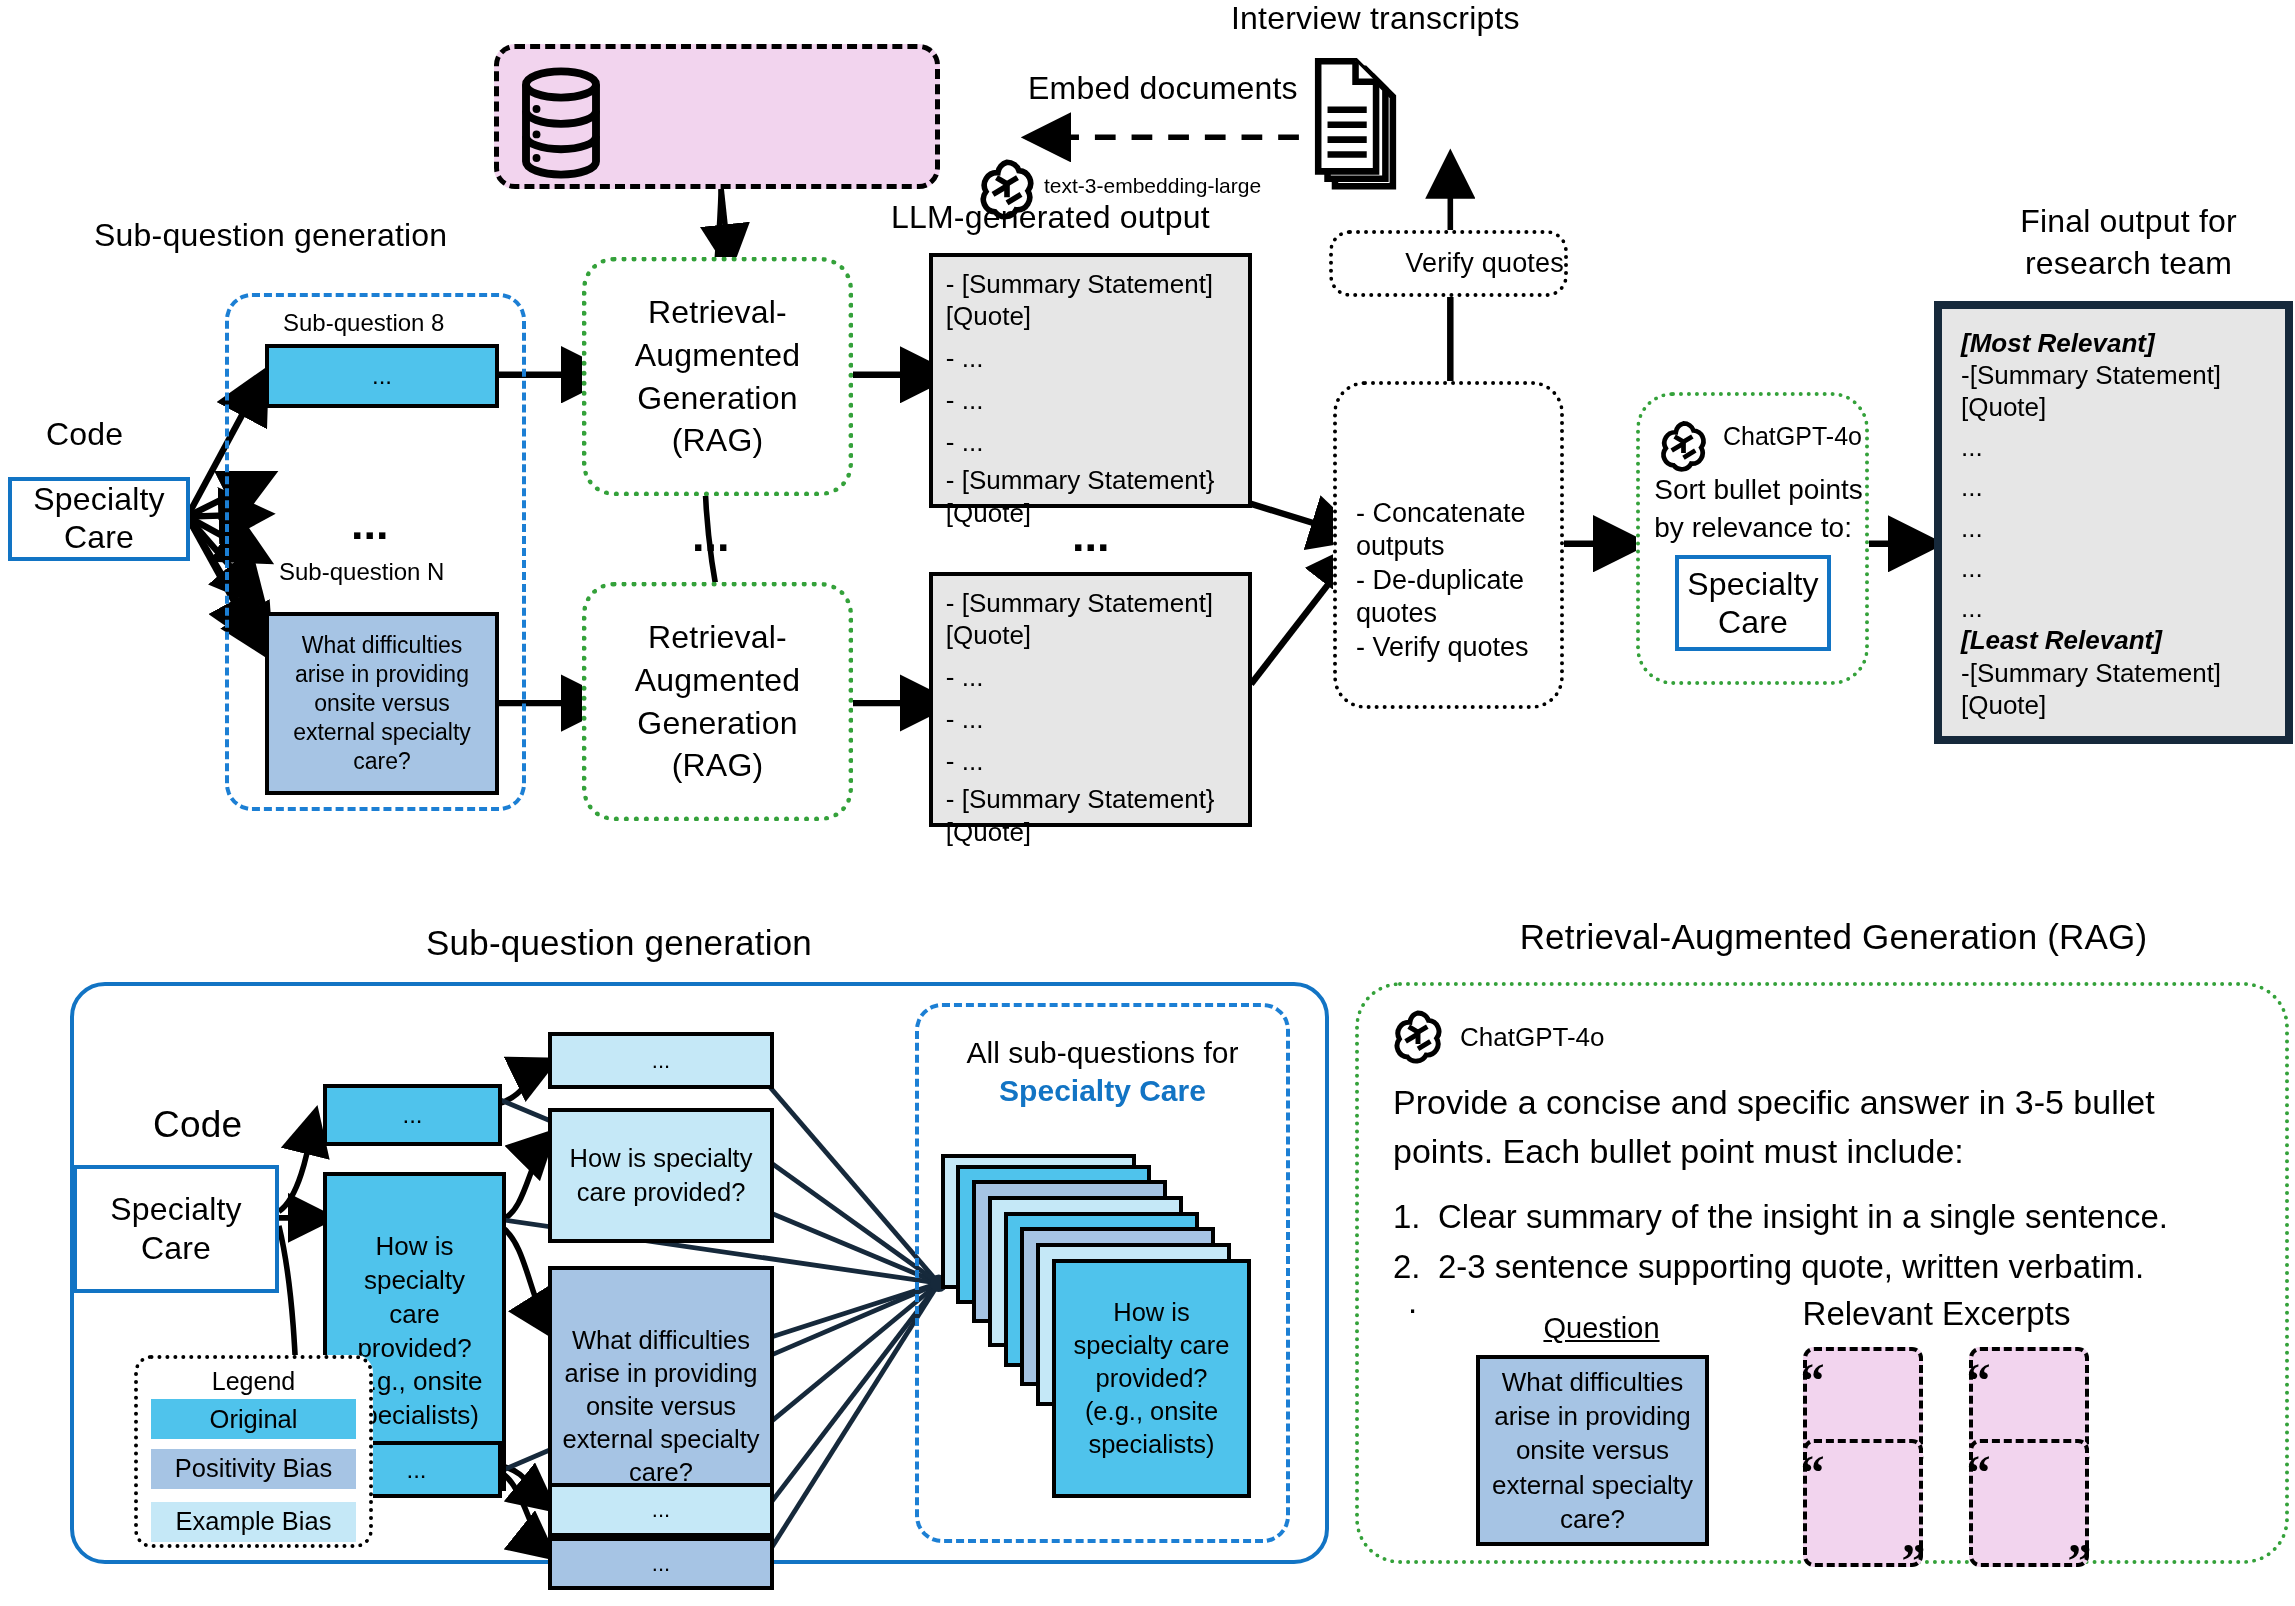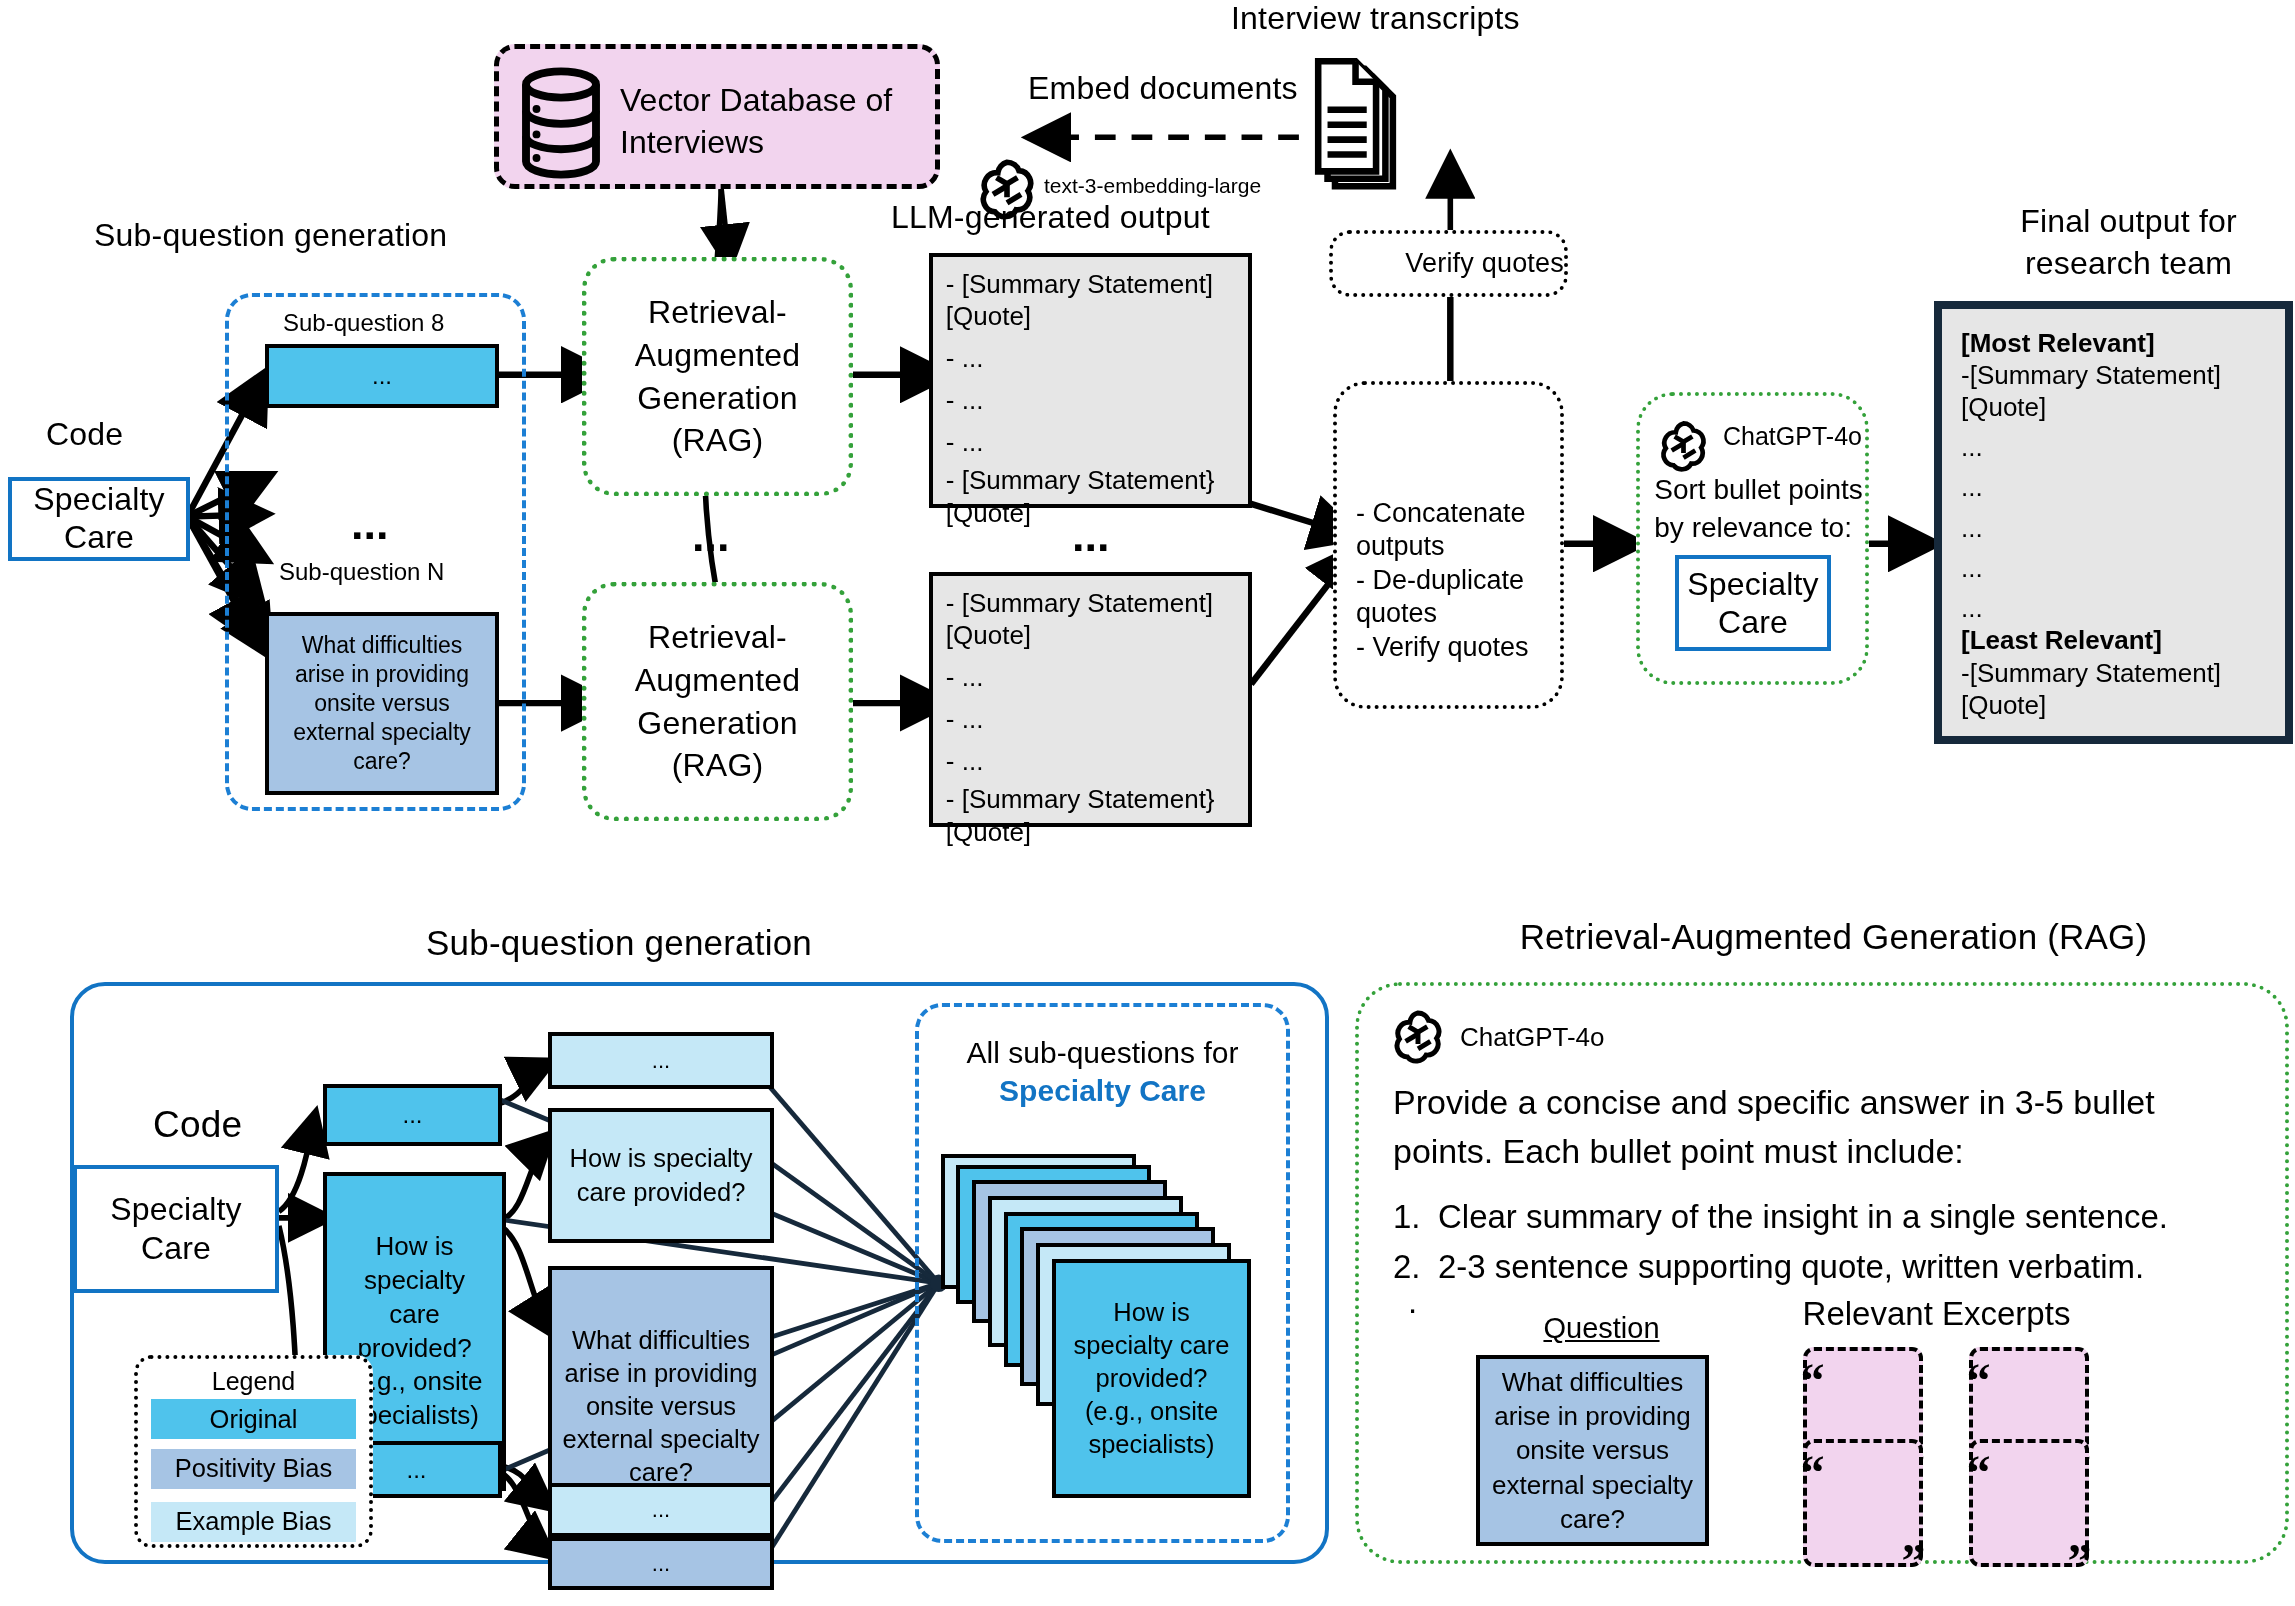--- a/index.html
+++ b/index.html
@@ -23,21 +23,21 @@
   .final{border:8px solid #16293B;background:#E6E6E6;}
   .orig{background:#4FC3EC;border:4px solid #000;}
   .posb{background:#A6C4E4;border:4px solid #000;}
   .exb{background:#C5E8F7;border:4px solid #000;}
   .legend{border:4.8px dotted #000;border-radius:17.5px;background:#fff;}
   .exc{background:#F2D4EE;border:4px dashed #000;border-radius:11px;}
 
   .lines{line-height:1.24;}
   .lines div{white-space:nowrap;}
   .pad{padding:11px 12.8px;}
-  .ital{font-weight:bold;}
+  .ital{font-style:italic;font-weight:bold;}
   .qm{font-size:48px;font-weight:bold;line-height:.5;font-family:"Liberation Serif",serif;}
 </style>
 </head>
 <body>
 
 <svg class="layer" viewBox="0 0 2880 2016" width="2295" height="1607">
   <defs>
     <marker id="ah" markerWidth="9" markerHeight="9" refX="7" refY="4.5" orient="auto">
       <path d="M0,0 L9,4.5 L0,9 z" fill="#000"></path>
     </marker>
@@ -117,21 +117,20 @@
         <ellipse cx="50" cy="20" rx="40" ry="15"></ellipse>
         <path d="M10 20 v88 a40 15 0 0 0 80 0 v-88"></path>
         <path d="M10 50 a40 15 0 0 0 80 0"></path>
         <path d="M10 79 a40 15 0 0 0 80 0"></path>
       </g>
       <circle cx="22" cy="48" r="4.5" fill="#000"></circle>
       <circle cx="22" cy="77" r="4.5" fill="#000"></circle>
       <circle cx="22" cy="104" r="4.5" fill="#000"></circle>
     </svg>
   </div>
-  <div class="abs lines" style="left:121px;top:30px;width:311px;font-size:32px;line-height:1.32;white-space:normal;">Vector Database of Interviews</div>
 </div>
 
 <div class="abs ttl" style="left:1028px;top:70px;">Embed documents</div>
 <div class="abs" style="left:972px;top:151px;width:70px;height:70px;">
   <svg viewBox="0 0 100 100" width="70" height="70">
     <g fill="none" stroke="#000" stroke-width="8">
       <path d="M50 16 a18 18 0 0 1 17 12 a18 18 0 0 1 13 29 a18 18 0 0 1 -17 27 a18 18 0 0 1 -30 3 a18 18 0 0 1 -13 -29 a18 18 0 0 1 17 -27 a18 18 0 0 1 13 -15 z"></path>
       <path d="M35 38 L50 47 L50 66"></path>
       <path d="M65 38 L50 47"></path>
       <path d="M30 62 L50 50"></path>

